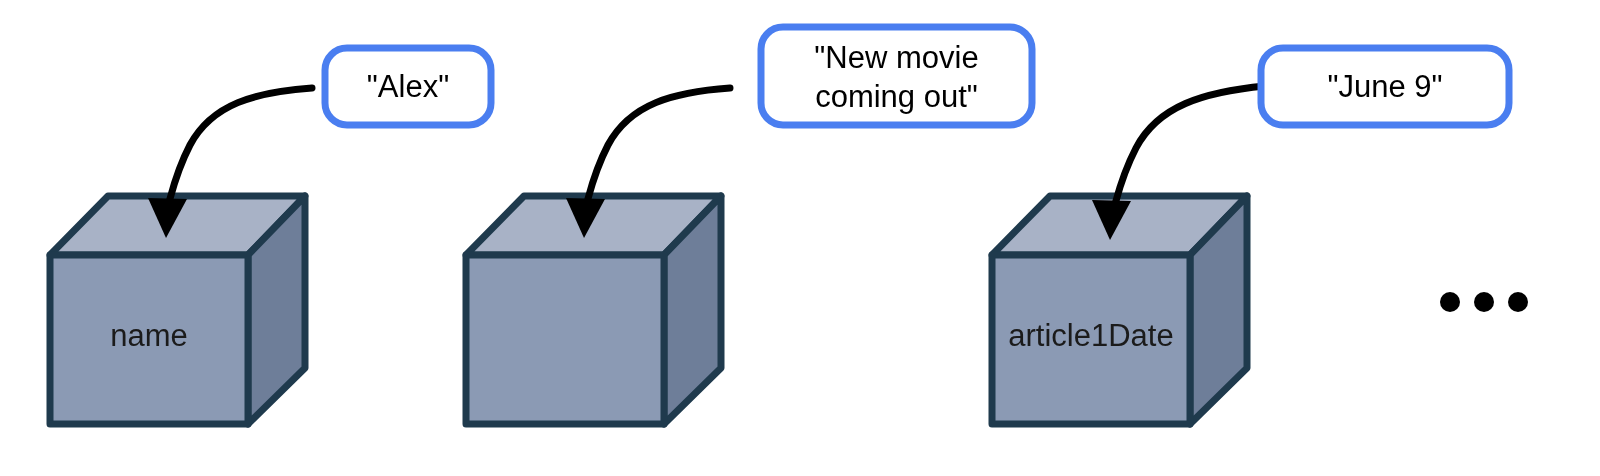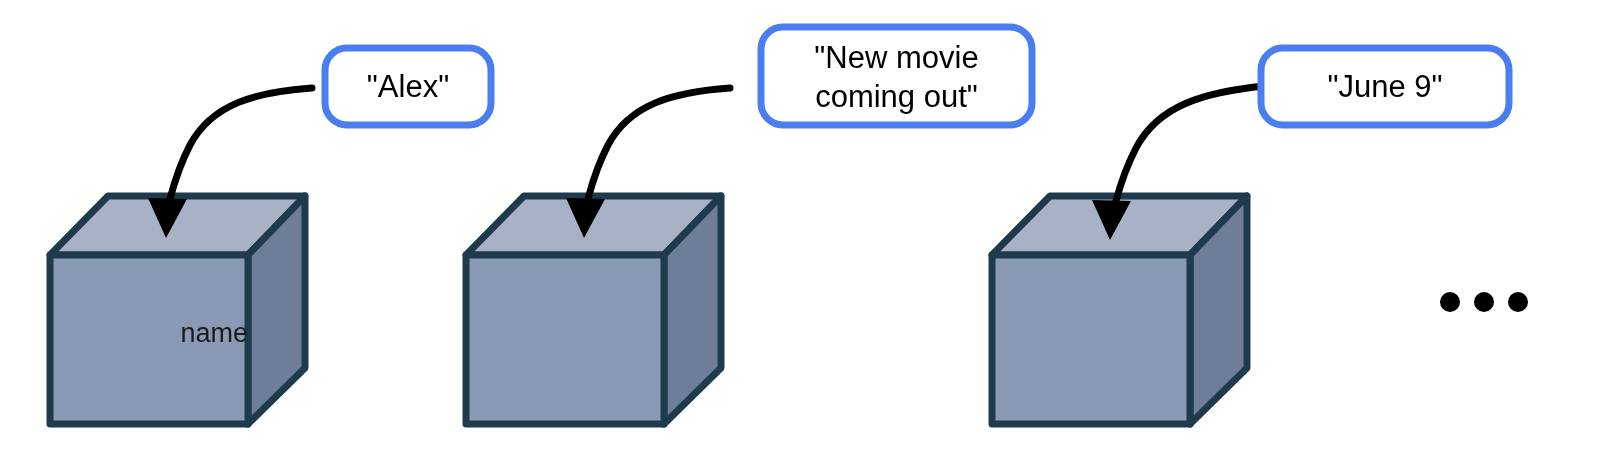--- a/index.html
+++ b/index.html
@@ -19,23 +19,23 @@
   }
   #scene {
     position: absolute;
     left: 0;
     top: 0;
     width: 1600px;
     height: 476px;
   }
   .cube-label {
     position: absolute;
-    text-align: right;
+    text-align: center;
     font-family: "Liberation Sans", sans-serif;
-    font-size: 27px;
+    font-size: 31px;
     color: #1b1b1b;
     white-space: nowrap;
     pointer-events: none;
   }
   .bubble-text {
     position: absolute;
     text-align: center;
     font-family: "Liberation Sans", sans-serif;
     font-size: 31px;
     line-height: 39px;
@@ -96,20 +96,21 @@
     <g>
       <circle cx="1450" cy="302" r="10" fill="#000000"></circle>
       <circle cx="1484" cy="302" r="10" fill="#000000"></circle>
       <circle cx="1518" cy="302" r="10" fill="#000000"></circle>
     </g>
   </svg>
 
   <div class="cube-label" style="left:50px; top:318px; width:198px;">name</div>
 
 
+  <div class="cube-label" style="left:992px; top:318px; width:198px;">article1Date</div>
 
   <div class="bubble-text" style="left:325px; top:67px; width:166px;">"Alex"</div>
 
   <div class="bubble-text" style="left:761px; top:38px; width:271px;">"New movie
 coming out"</div>
 
   <div class="bubble-text" style="left:1261px; top:67px; width:248px;">"June 9"</div>
 
 </div>
 

